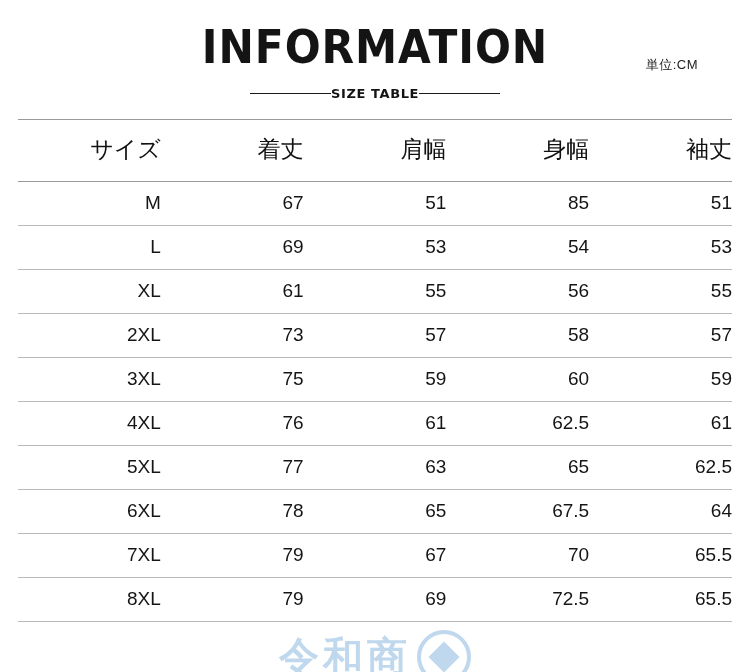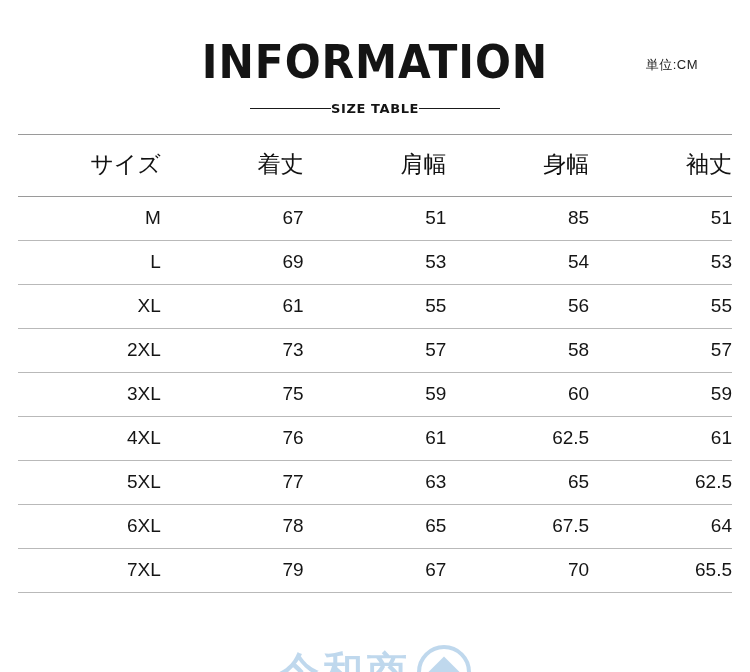--- a/index.html
+++ b/index.html
@@ -19,21 +19,21 @@
   .page {
     position: relative;
     width: 750px;
     height: 672px;
     box-sizing: border-box;
   }
 
   
   .header {
     position: relative;
-    padding-top: 39px;
+    padding-top: 24px;
     text-align: center;
   }
 
   .main-title {
     font-family: "DejaVu Sans", sans-serif;
     font-weight: 700;
     font-size: 46px;
     letter-spacing: 1px;
     line-height: 1;
     color: #141414;
@@ -234,20 +234,27 @@
             <td>67.5</td>
             <td>64</td>
           </tr>
           <tr>
             <td>7XL</td>
             <td>79</td>
             <td>67</td>
             <td>70</td>
             <td>65.5</td>
           </tr>
+          <tr>
+            <td>8XL</td>
+            <td>79</td>
+            <td>69</td>
+            <td>72.5</td>
+            <td>65.5</td>
+          </tr>
         </tbody>
     </table>
 
     <div class="watermark">
       <span class="wm-text">令和商</span>
       <span class="wm-mark"></span>
     </div>
   </div>
 
 </div>

